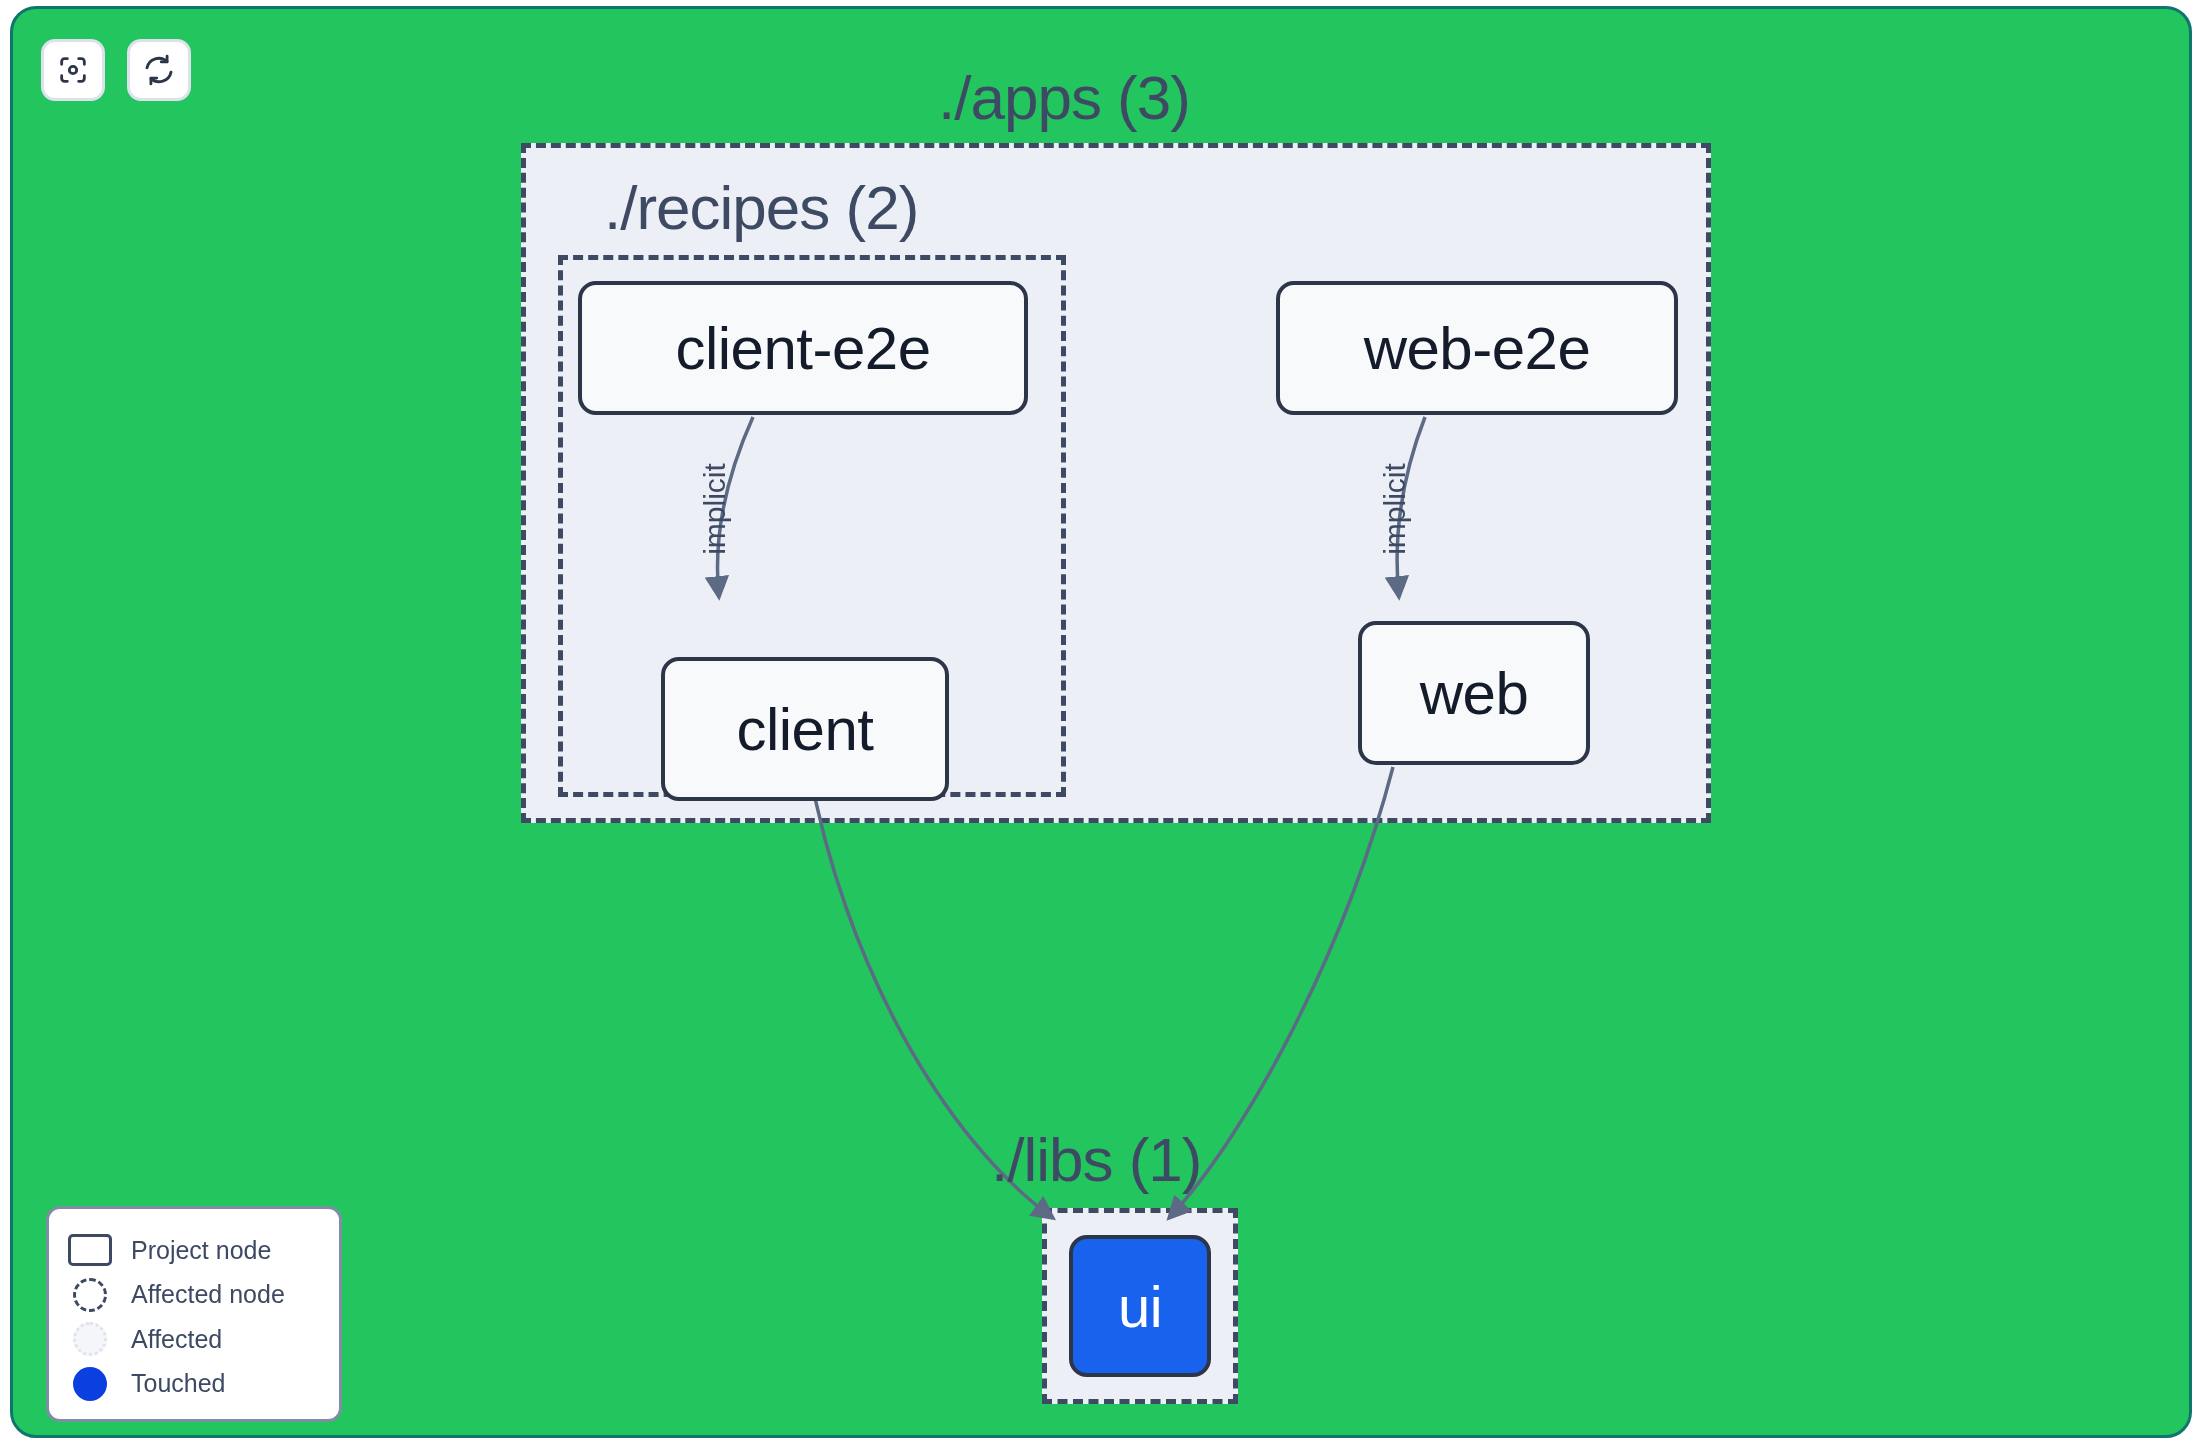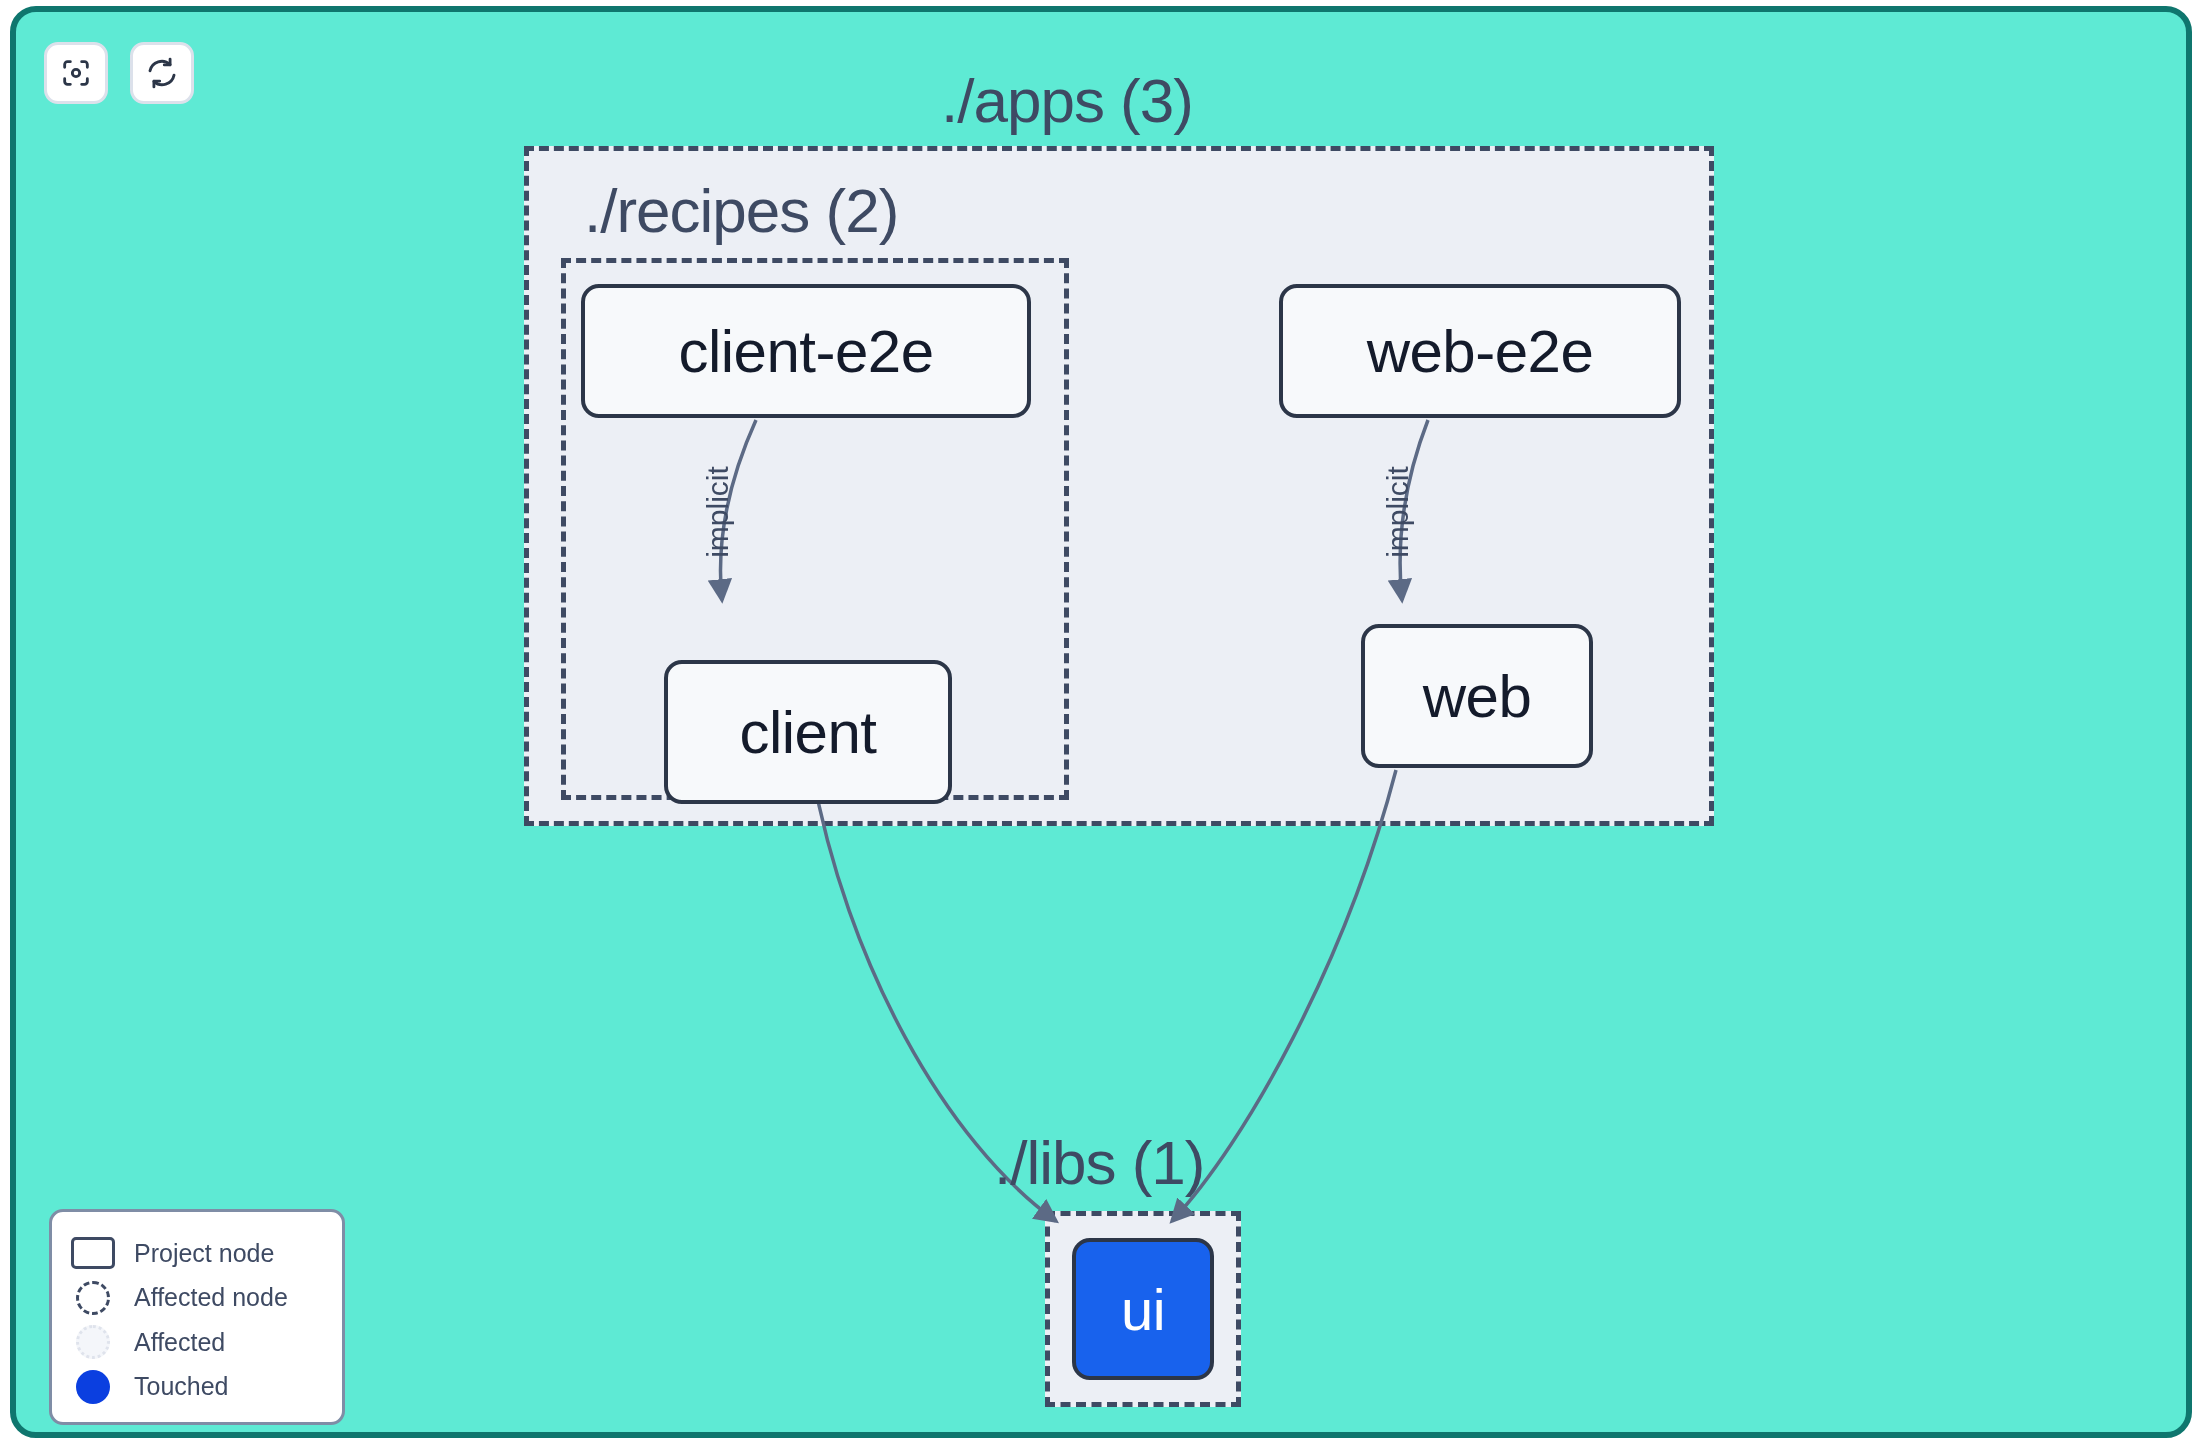--- a/index.html
+++ b/index.html
@@ -6,22 +6,22 @@
   html, body {
     width: 2200px; height: 1446px;
     background: #ffffff;
     font-family: "Liberation Sans", sans-serif;
     overflow: hidden;
   }
   #app-frame {
     position: absolute;
     left: 10px; top: 6px;
     width: 2182px; height: 1432px;
-    background: #5eead4;
-    border: 6px solid #0f766e;
+    background: #22c55e;
+    border: 3px solid #0f766e;
     border-radius: 26px;
   }
   #graph-canvas {
     position: absolute;
     inset: 0;
     overflow: hidden;
     border-radius: 24px;
   }
   
   #toolbar {
@@ -55,21 +55,21 @@
     position: absolute;
     font-size: 62px;
     line-height: 1;
     color: #3e4a63;
     font-weight: 400;
     white-space: nowrap;
     z-index: 25;
     letter-spacing: -1px;
   }
   #apps-label   { left: 925px;  top: 58px; }
-  #recipes-label{ left: 568px;  top: 168px; text-align: right; }
+  #recipes-label{ left: 591px;  top: 168px; text-align: right; }
   #libs-label   { left: 978px;  top: 1120px; }
 
   
   .project-node {
     position: absolute;
     background: #f7f9fb;
     border: 4px solid #2c3648;
     border-radius: 18px;
     display: flex; align-items: center; justify-content: center;
     color: #141b2b;

